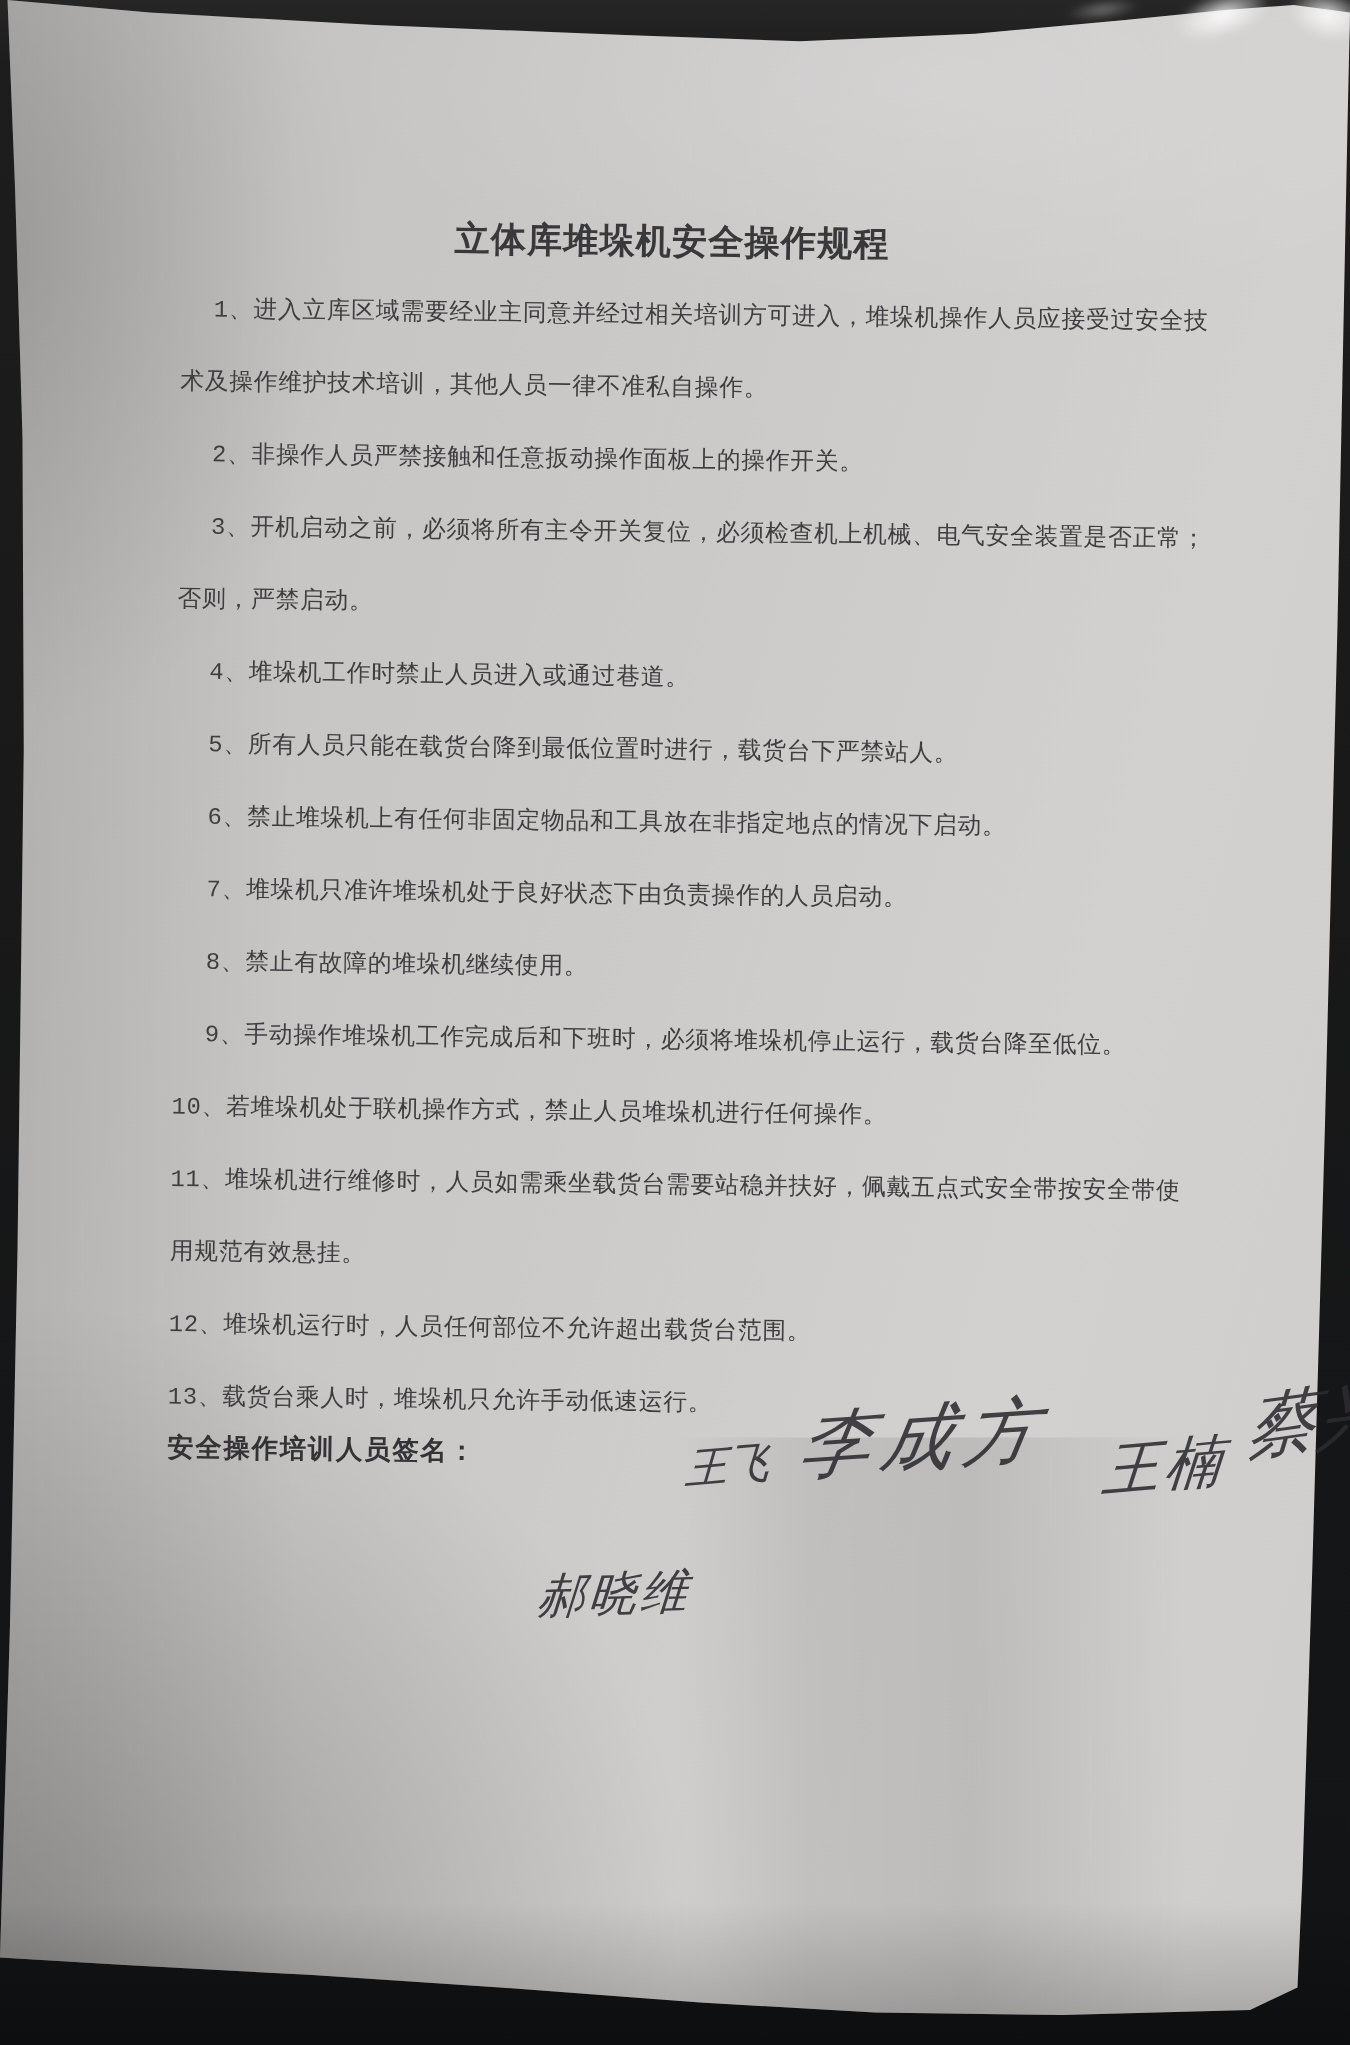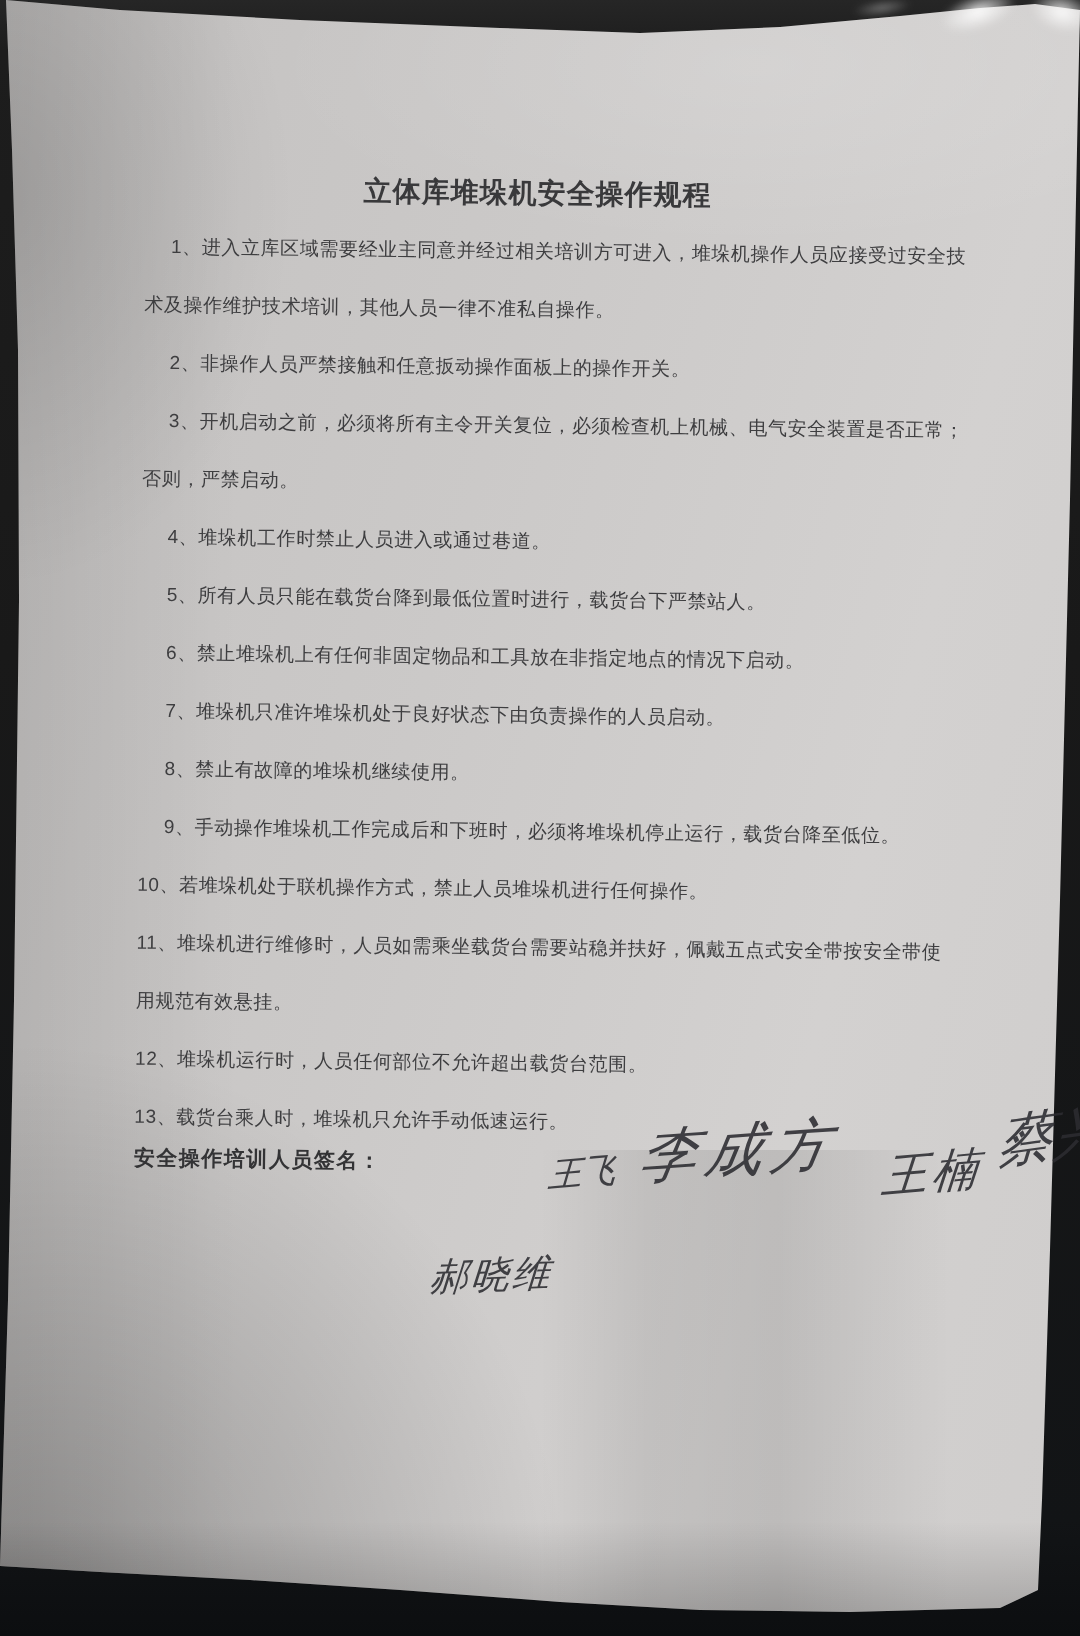--- a/index.html
+++ b/index.html
@@ -1,18 +1,18 @@
 <!DOCTYPE html>
 <html><head>
 <meta charset="utf-8">
 <style>
   html,body{margin:0;padding:0;background:#000;}
   .photo{
     position:relative;width:1080px;height:1636px;overflow:hidden;
-    font-family:Liberation Sans, sans-serif;
+    font-family:Liberation Mono, monospace;
     background:linear-gradient(180deg,#262626 0%,#1d1d1d 3%,#191919 40%,#121416 93%,#0c0e10 100%);
   }
   
   .paper{
     position:absolute;inset:0;
     background:linear-gradient(105deg,#c3c1c0 0%,#cbc9c8 40%,#d3d1d0 72%,#cfcdcc 100%);
     clip-path:polygon(
       6px 0px,120px 10px,300px 20px,500px 28px,640px 33px,780px 27px,
       900px 16px,980px 8px,1035px 4px,1080px 10px,
       1078px 100px,1070px 500px,1060px 900px,1050px 1250px,1042px 1500px,1038px 1590px,

